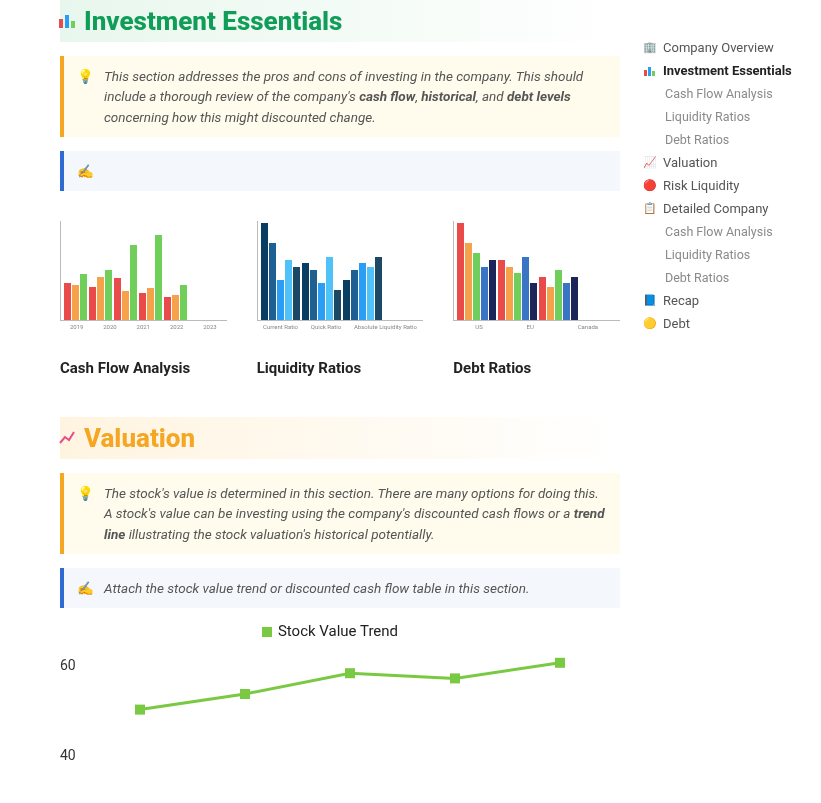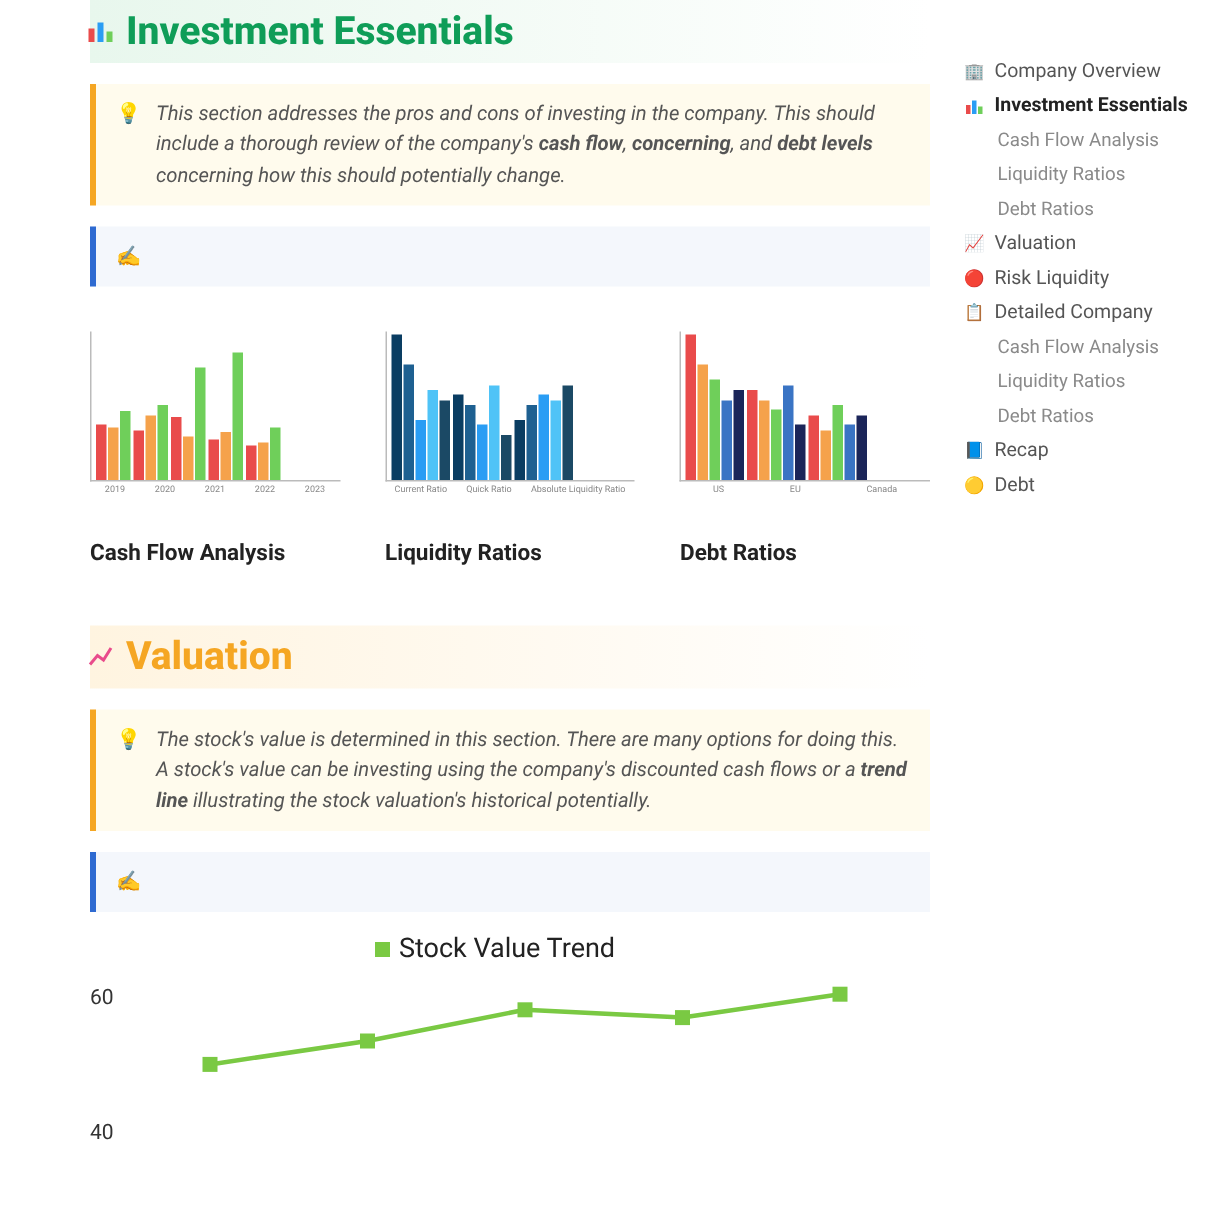--- a/index.html
+++ b/index.html
@@ -18,21 +18,21 @@
   .charts-row { display:flex; gap:30px; margin:30px 0 0 0; }
   .chart-block { width:180px; }
   .chart-vis { height:120px; position:relative; }
   .chart-caption { font-weight:700; font-size:15px; color:#222; margin-top:18px; text-align:left; }
   .bars { display:flex; align-items:flex-end; gap:2px; height:100px; border-left:1px solid #bbb; border-bottom:1px solid #bbb; padding:0 3px; position:relative; }
   .bars .group { display:flex; align-items:flex-end; gap:1px; }
   .bars .bar { width:7px; }
   .xlabel { font-size:6px; color:#888; text-align:center; }
   .xlabels { display:flex; justify-content:space-around; margin-top:2px; }
   .line-chart { width:540px; height:170px; margin:10px 0 0 0; position:relative; }
-  .line-legend { text-align:center; font-size:18px; color:#222; }
+  .line-legend { text-align:center; font-size:15px; color:#222; }
   .line-legend .sq { display:inline-block; width:10px; height:10px; background:#7ac943; margin-right:6px; vertical-align:middle; }
   .axis-y { position:absolute; left:0; font-size:14px; color:#333; }
   .toc { position:absolute; right:10px; top:36px; width:170px; font-size:13px; }
   .toc-item { display:flex; align-items:center; gap:6px; padding:4px 2px; color:#555; cursor:pointer; }
   .toc-item.sub { padding-left:24px; color:#8a8a8a; font-size:12.5px; }
   .toc-item.active { font-weight:700; color:#222; }
   .toc-icon { width:14px; height:14px; display:inline-flex; align-items:center; justify-content:center; font-size:11px; }
   svg { overflow:visible; }
 </style>
 </head>
@@ -47,21 +47,21 @@
           <rect x="7" y="3" width="4" height="13" fill="#2a9df4"></rect>
           <rect x="13" y="9" width="4" height="7" fill="#6fcf5a"></rect>
         </svg>
     </span>
     <h2>Investment Essentials</h2>
   </div>
 
   <div class="note">
     <span class="icon">💡</span>
     <div>
-      <span>This section addresses the pros and cons of investing in the company. This should include a thorough review of the company's </span><em class="bold">cash flow</em><span>, </span><em class="bold">concerning</em><span>, and </span><em class="bold">debt levels</em><span> concerning how this should potentially change.</span>
+      <span>This section addresses the pros and cons of investing in the company. This should include a thorough review of the company's </span><em class="bold">cash flow</em><span>, </span><em class="bold">historical</em><span>, and </span><em class="bold">debt levels</em><span> concerning how this might discounted change.</span>
     </div>
   </div>
 
   <div class="note blue">
     <span class="icon">✍️</span>
   </div>
 
   <div class="charts-row">
     <div class="chart-block">
       <div class="chart-vis" id="chart0">
@@ -181,20 +181,21 @@
 
   <div class="note">
     <span class="icon">💡</span>
     <div>
       <span>The stock's value is determined in this section. There are many options for doing this. A stock's value can be investing using the company's discounted cash flows or a </span><em class="bold">trend line</em><span> illustrating the stock valuation's historical potentially.</span>
     </div>
   </div>
 
   <div class="note blue">
     <span class="icon">✍️</span>
+    <div>Attach the stock value trend or discounted cash flow table in this section.</div>
   </div>
 
   <div class="line-chart">
     <div class="line-legend"><span class="sq"></span><span>Stock Value Trend</span></div>
     <span class="axis-y" style="top:35px">60</span>
     <span class="axis-y" style="top:125px">40</span>
     <svg width="540" height="150" id="linechart" style="position:absolute;top:20px;left:20px">
         <polyline points="60,67.6 165,52 270,31.200000000000003 375,36.400000000000006 480,20.799999999999997" fill="none" stroke="#7ac943" stroke-width="3"></polyline>
         <rect x="55" y="62.599999999999994" width="10" height="10" fill="#7ac943"></rect>
         <rect x="160" y="47" width="10" height="10" fill="#7ac943"></rect>

